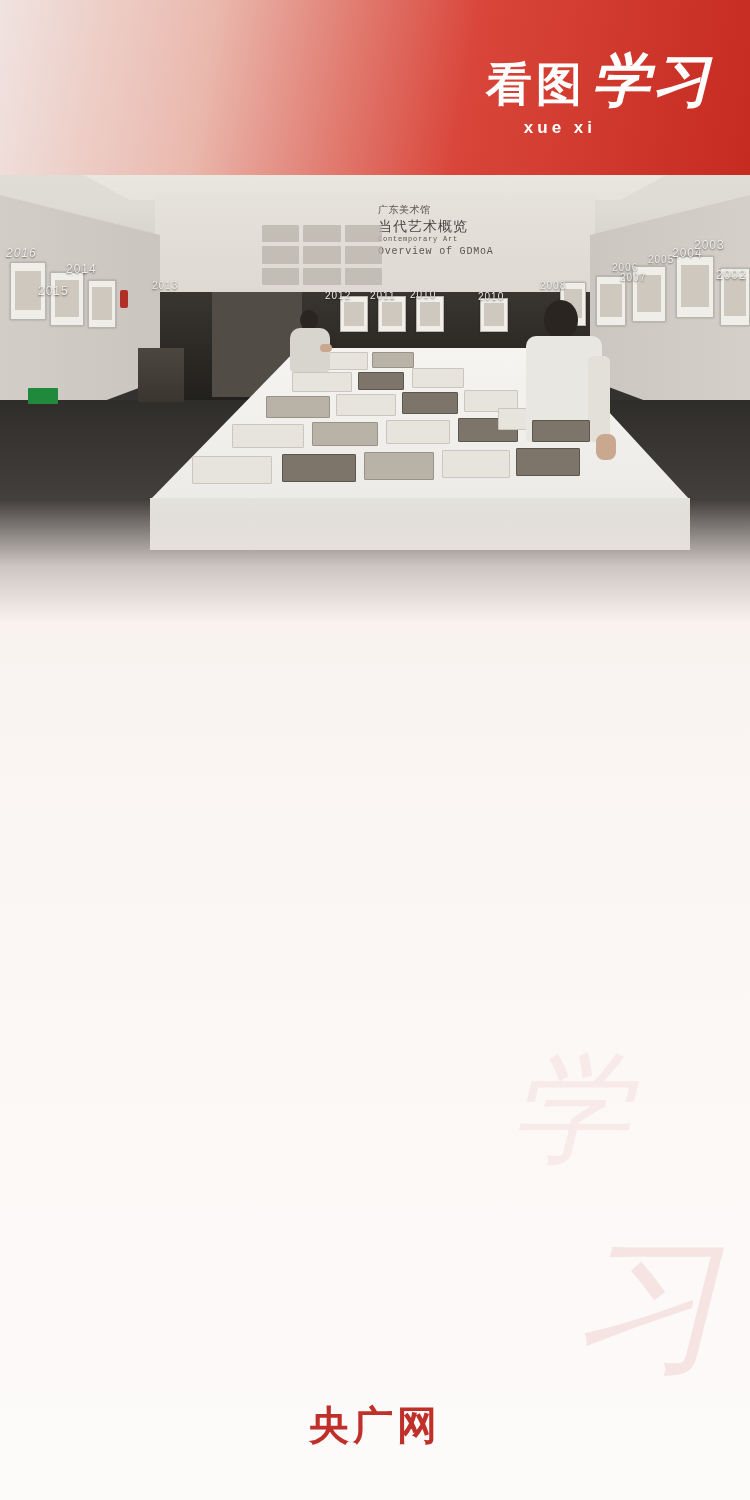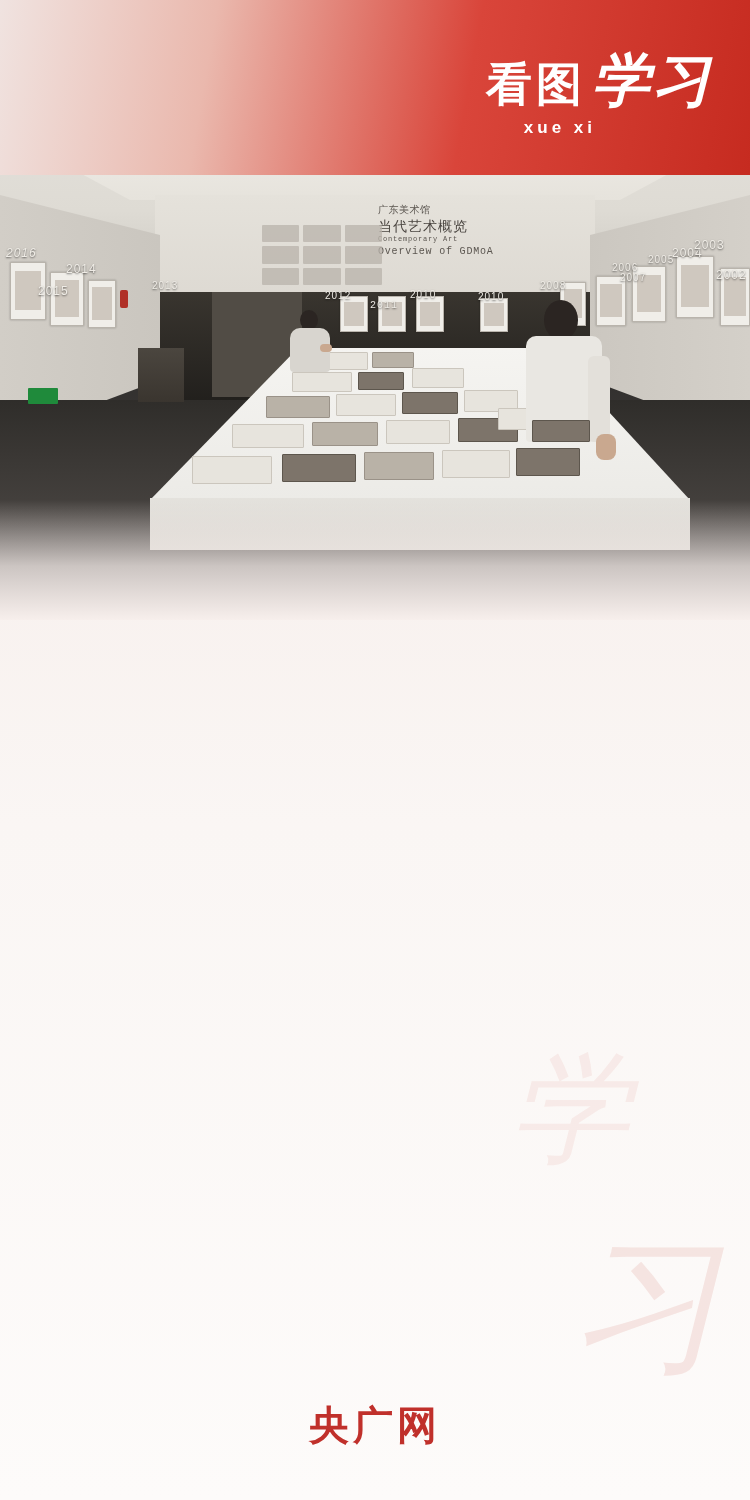--- a/index.html
+++ b/index.html
@@ -373,21 +373,21 @@
 
     <div class="fire-ext"></div>
     <div class="exit-sign"></div>
     <div class="pedestal"></div>
 
     <div class="yr" style="left:6px;  top:246px;font-style:italic;">2016</div>
     <div class="yr" style="left:38px; top:284px;">2015</div>
     <div class="yr" style="left:66px; top:262px;">2014</div>
     <div class="yr small" style="left:152px; top:280px;">2013</div>
     <div class="yr small" style="left:325px; top:290px;">2012</div>
-    <div class="yr small" style="left:370px; top:300px;font-family:Liberation Mono, monospace;">2011</div>
+    <div class="yr small" style="left:370px; top:290px;">2011</div>
     <div class="yr small" style="left:410px; top:289px;">2010</div>
     <div class="yr small" style="left:478px; top:291px;">2010</div>
     <div class="yr small" style="left:540px; top:280px;">2008</div>
     <div class="yr small" style="left:582px; top:272px;margin-left:38px;">2007</div>
     <div class="yr small" style="left:612px; top:262px;">2006</div>
     <div class="yr small" style="left:648px; top:254px;">2005</div>
     <div class="yr" style="left:672px; top:246px;">2004</div>
     <div class="yr" style="left:694px; top:238px;">2003</div>
     <div class="yr" style="left:716px; top:268px;">2002</div>
 

